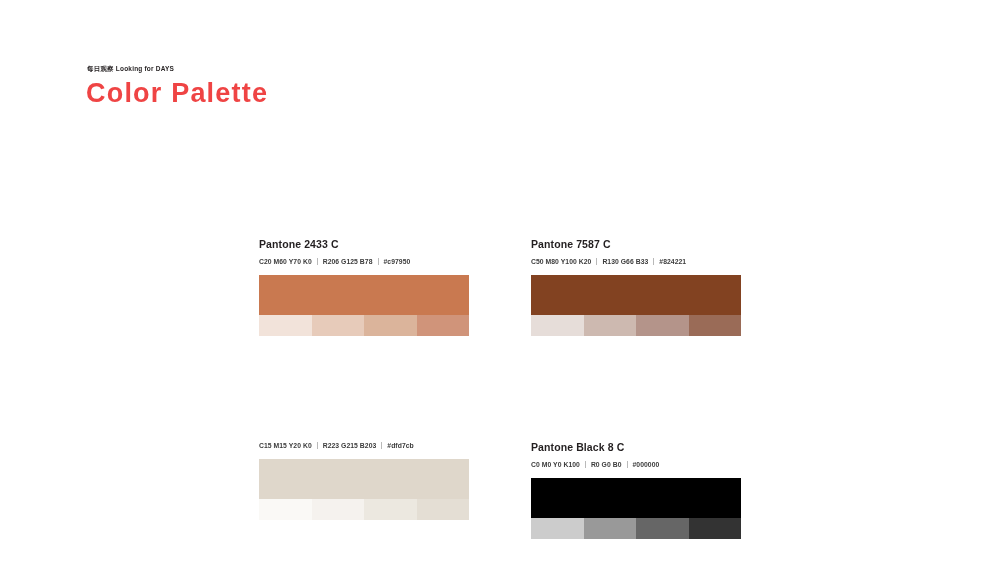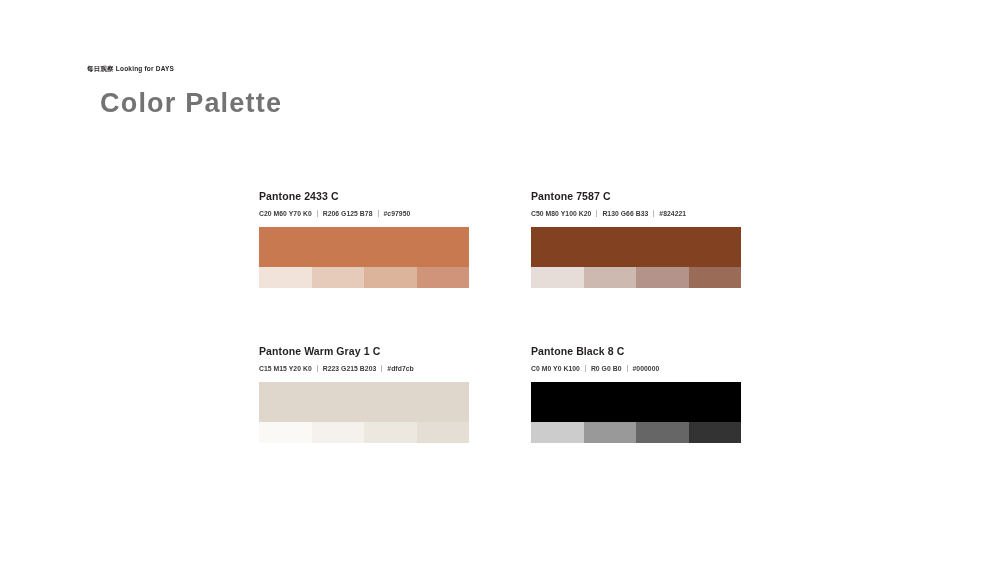--- a/index.html
+++ b/index.html
@@ -35,39 +35,40 @@
     color: #231f20;
     letter-spacing: 0.2px;
     white-space: nowrap;
     margin: 0 0 4px 1px;
   }
   .page-title {
     font-size: 27px;
     line-height: 30px;
     font-weight: 700;
     letter-spacing: 1.2px;
-    color: #737373;
-    margin: 14px;
+    color: #ef4444;
+    margin: 0;
     white-space: nowrap;
   }
 
   
   .palette-grid {
     position: absolute;
     left: 259px;
     top: 190px;
     width: 483px;
     display: grid;
     grid-template-columns: 210px 210px;
     column-gap: 62px;
     row-gap: 57px;
   }
 
   .palette-card {
     width: 210px;
+    margin-top: 48px;
   }
 
   .swatch-name {
     font-size: 10.5px;
     line-height: 13px;
     font-weight: 700;
     color: #231f20;
     letter-spacing: 0.1px;
     margin: 0 0 6px 0;
     white-space: nowrap;
@@ -157,21 +158,20 @@
         <div class="swatch-tints">
           <span style="background-color: rgb(230, 221, 217);"></span>
           <span style="background-color: rgb(205, 185, 176);"></span>
           <span style="background-color: rgb(180, 148, 138);"></span>
           <span style="background-color: rgb(154, 107, 87);"></span>
         </div>
       </div>
     </div>
 
     <div class="palette-card">
-      <div class="swatch-name">Pantone Warm Gray 1 C</div>
       <div class="swatch-specs">
         <span>C15 M15 Y20 K0</span>
         <span class="spec-sep"></span>
         <span>R223 G215 B203</span>
         <span class="spec-sep"></span>
         <span>#dfd7cb</span>
       </div>
       <div class="swatch-block">
         <div class="swatch-main" style="background-color: rgb(223, 215, 203);"></div>
         <div class="swatch-tints">

